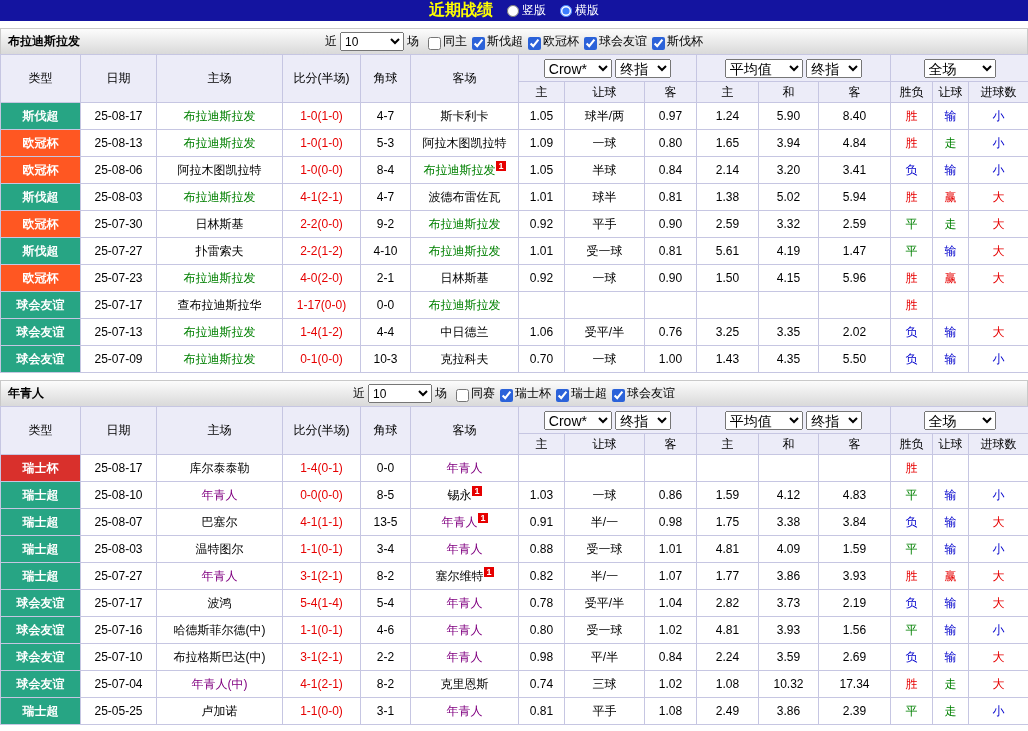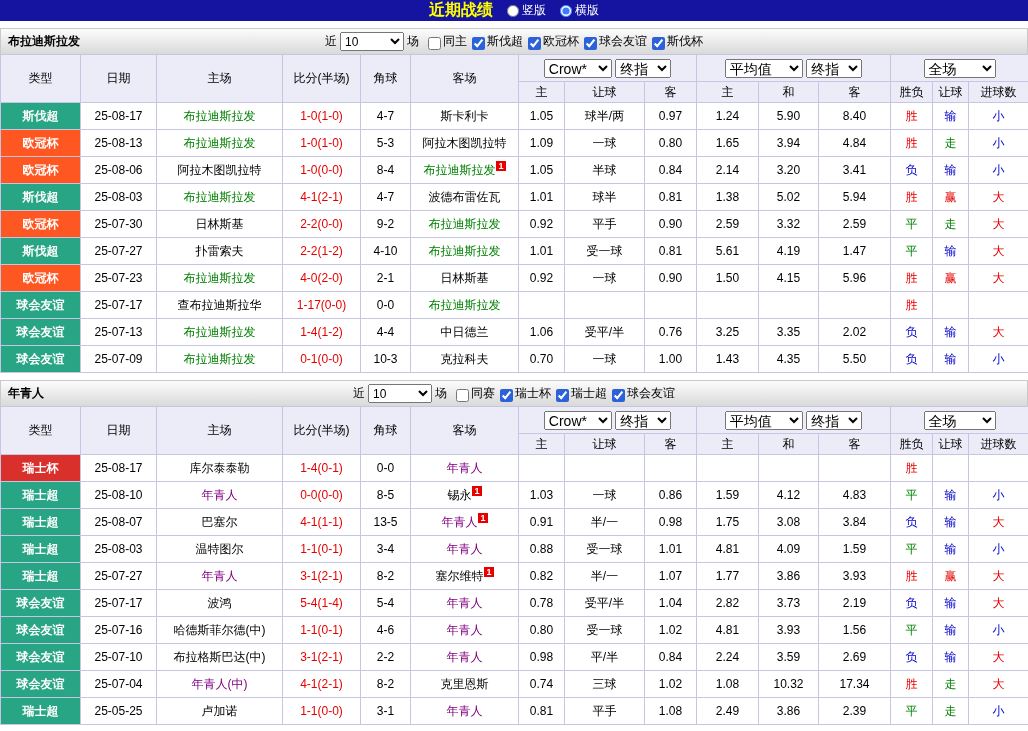--- a/index.html
+++ b/index.html
@@ -391,21 +391,21 @@
             <td class="badge" style="background: rgb(39, 165, 132);">瑞士超</td>
             <td class="date">25-08-07</td>
             <td class="team"><span class="tlink">巴塞尔</span></td>
             <td class="score">4-1(1-1)</td>
             <td>13-5</td>
             <td class="team"><span class="tlink" style="color: rgb(128, 0, 128);">年青人</span><sup class="redcard">1</sup></td>
             <td class="num">0.91</td>
             <td class="num">半/一</td>
             <td class="num">0.98</td>
             <td class="num">1.75</td>
-            <td class="num">3.08</td>
+            <td class="num">3.38</td>
             <td class="num">3.84</td>
             <td class="res" style="color: rgb(0, 0, 204);">负</td>
             <td class="res" style="color: rgb(0, 0, 204);">输</td>
             <td class="res" style="color: rgb(230, 0, 0);">大</td>
           </tr>
           <tr>
             <td class="badge" style="background: rgb(39, 165, 132);">瑞士超</td>
             <td class="date">25-08-03</td>
             <td class="team"><span class="tlink">温特图尔</span></td>
             <td class="score">1-1(0-1)</td>

